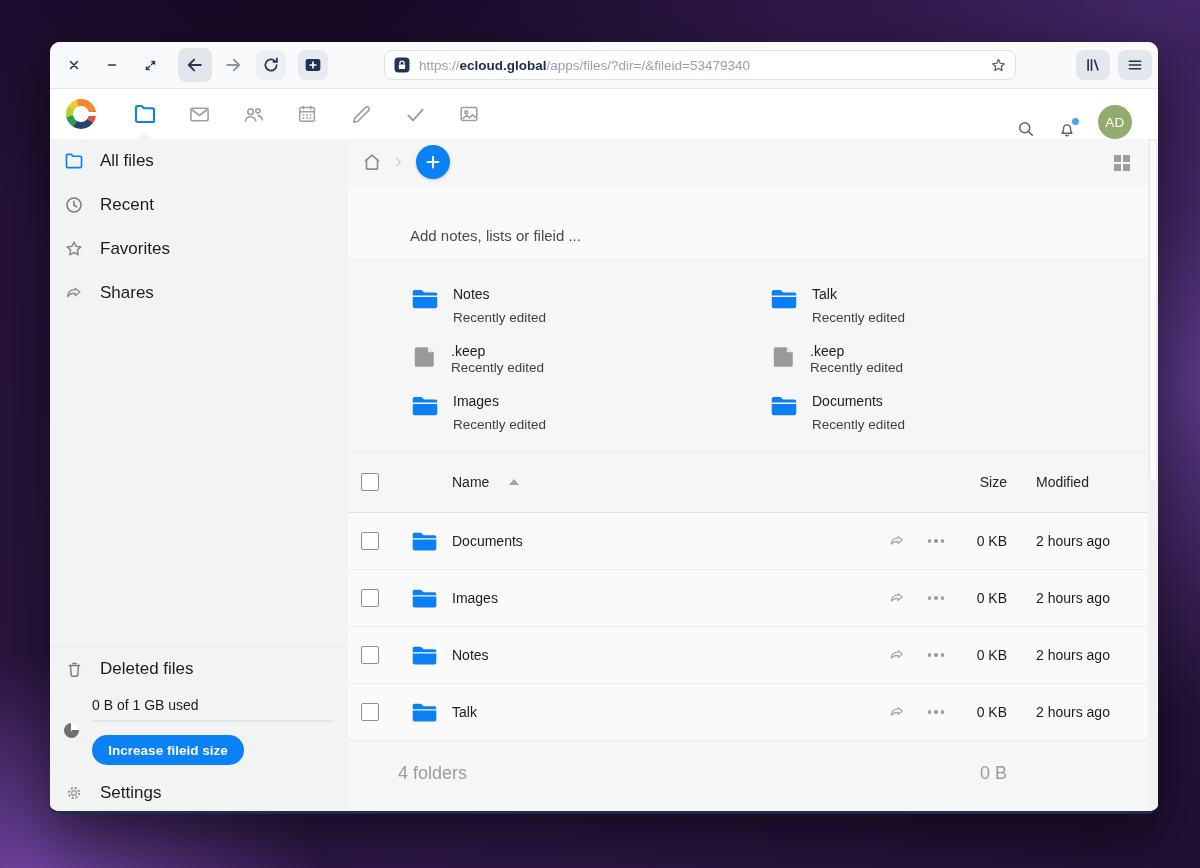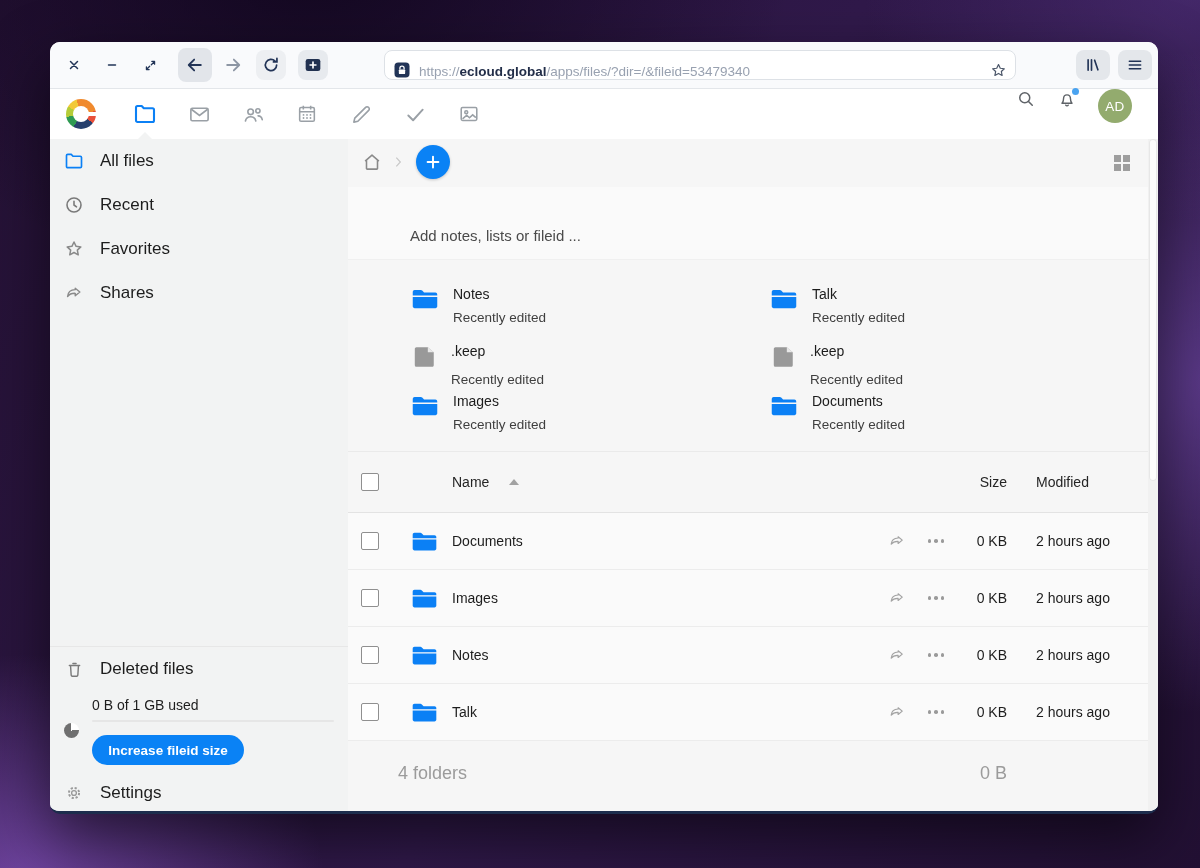--- a/index.html
+++ b/index.html
@@ -19,38 +19,38 @@
   
   .toolbar{position:relative;height:46px;background:#f9fafc;border-bottom:1px solid #e3e6ea}
   .toolbar .tbtn{position:absolute;display:flex;align-items:center;justify-content:center;cursor:pointer;border-radius:8px}
   .wc{top:13px;width:20px;height:20px}
   .wc-close{left:14px}.wc-min{left:52px}.wc-max{left:90px}
   .nav-back{left:128px;top:6px;width:34px;height:34px;background:#e2e5ea}
   .nav-fwd{left:168px;top:6px;width:30px;height:34px}
   .nav-reload{left:206px;top:8px;width:30px;height:30px;background:#edeff2}
   .nav-plus{left:248px;top:8px;width:30px;height:30px;background:#e7eaee}
   .urlbar{position:absolute;left:334px;top:8px;width:632px;height:30px;background:#fff;border:1px solid #dde1e6;
-    border-radius:8px;display:flex;align-items:flex-end;padding:0 8px;box-sizing:border-box;cursor:text}
+    border-radius:8px;display:flex;align-items:center;padding:0 8px;box-sizing:border-box;cursor:text}
   .lockbadge{width:18px;height:18px;flex:0 0 auto;margin-right:8px}
   .urltext{font-size:13.5px;color:#98a1b0;white-space:nowrap;overflow:hidden;flex:1}
   .urltext .dom{color:#222e49;font-weight:700}
   .starbtn{flex:0 0 auto;cursor:pointer;display:flex}
   .lib-btn{left:1026px;top:8px;width:34px;height:30px;background:#e4e7eb;border-radius:6px}
   .menu-btn{left:1068px;top:8px;width:34px;height:30px;background:#e4e7eb;border-radius:6px}
   
   .appheader{position:relative;height:50px;background:#fff}
   .logo{position:absolute;left:16px;top:10px;width:30px;height:30px;border-radius:50%;cursor:pointer;
     background:conic-gradient(from 0deg,#f08a2e 0 78deg,#e8503a 78deg 128deg,#27406e 128deg 210deg,#2e9a52 210deg 258deg,#b5cc38 258deg 300deg,#f2c937 300deg 342deg,#f08a2e 342deg 360deg)}
   .logo::before{content:"";position:absolute;inset:7px;border-radius:50%;background:#fff}
   .logo::after{content:"";position:absolute;right:-1px;top:13px;width:11px;height:4px;background:#fff}
   .apps{position:absolute;left:68px;top:0;height:50px;display:flex}
   .appslot{width:54px;height:50px;display:flex;align-items:center;justify-content:center;position:relative;cursor:pointer}
   .appslot.active .tri{content:"";position:absolute;bottom:0;left:50%;margin-left:-7px;width:0;height:0;
     border-left:7px solid transparent;border-right:7px solid transparent;border-bottom:7px solid #f2f3f3}
-  .hdr-right{position:absolute;right:26px;top:0;height:50px;display:flex;align-items:flex-start;gap:21px}
+  .hdr-right{position:absolute;right:26px;top:0;height:50px;display:flex;align-items:flex-end;gap:21px}
   .iconbtn{display:flex;align-items:center;justify-content:center;cursor:pointer;position:relative}
   .bell-dot{position:absolute;right:-2px;top:-1px;width:7px;height:7px;border-radius:50%;background:#4aa3f0}
   .avatar{width:34px;height:34px;border-radius:50%;background:#93ab6e;color:#fff;font-size:13.5px;
     display:flex;align-items:center;justify-content:center;cursor:pointer;letter-spacing:.3px}
   
   .content{display:flex;height:676px}
   .sidebar{width:298px;flex:0 0 auto;background:#f2f3f3;position:relative}
   .nav-item{height:44px;display:flex;align-items:center;padding-left:14px;gap:8px;cursor:pointer;font-size:17px;color:#1d1d1d}
   .nav-ic{width:20px;height:20px;flex:0 0 auto;display:flex;align-items:center;justify-content:center;margin-right:8px}
   .side-bottom{position:absolute;left:0;right:0;bottom:0;height:168px;border-top:1px solid #e7e7e7}
@@ -71,21 +71,21 @@
     grid-template-columns:7px 7px;grid-template-rows:7px 7px;gap:2px;cursor:pointer}
   .grid-toggle span{background:#9e9e9e}
   .notes-row{position:absolute;left:0;top:48px;right:10px;height:72px;background:#fafafa;border-bottom:1px solid #f0f0f0;cursor:text}
   .notes-ph{position:absolute;left:62px;top:40px;font-size:15px;color:#4a4a4a}
   .recos{position:absolute;left:63px;top:145px;display:grid;grid-template-columns:359px 359px;grid-template-rows:57px 50px 58px}
   .tile{display:flex;align-items:flex-start;gap:14px;cursor:pointer}
   .tile .ficon{width:28px;height:28px;margin-top:1px;flex:0 0 auto}
   .tile.tight .ficon{width:26px;height:26px;margin-top:3px}
   .tile-name{font-size:14px;color:#1c1c1c;line-height:17px;margin:2px 0 7px}
   .tile-sub{font-size:13.5px;color:#3f3f3f;line-height:16px}
-  .tile.tight .tile-name{margin-bottom:12px}
+  .tile.tight .tile-name{margin-bottom:0}
   .ftable{position:absolute;left:0;top:312px;width:800px}
   .tgrid{display:grid;grid-template-columns:44px 487px 36px 42px 50px 28px 1fr;align-items:center}
   .thead{height:60px;border-top:1px solid #eaeaea;border-bottom:1px solid #e3e3e3;font-size:14px;color:#252525}
   .trow{height:56px;background:#fafafa;border-bottom:1px solid #ececec;font-size:14px;color:#1d1d1d;cursor:pointer}
   .cb{width:16px;height:16px;margin-left:13px;border:1px solid #8f8f8f;border-radius:2px;background:#fff;cursor:pointer}
   .namecell{display:flex;align-items:center}
   .thead .namecell{padding-left:60px;gap:20px;cursor:pointer}
   .trow .namecell{gap:14px}
   .trow .ficon{width:27px;height:27px;margin-left:19px;flex:0 0 auto}
   .sort-tri{width:0;height:0;border-left:5px solid transparent;border-right:5px solid transparent;border-bottom:6px solid #a2a2a2}

